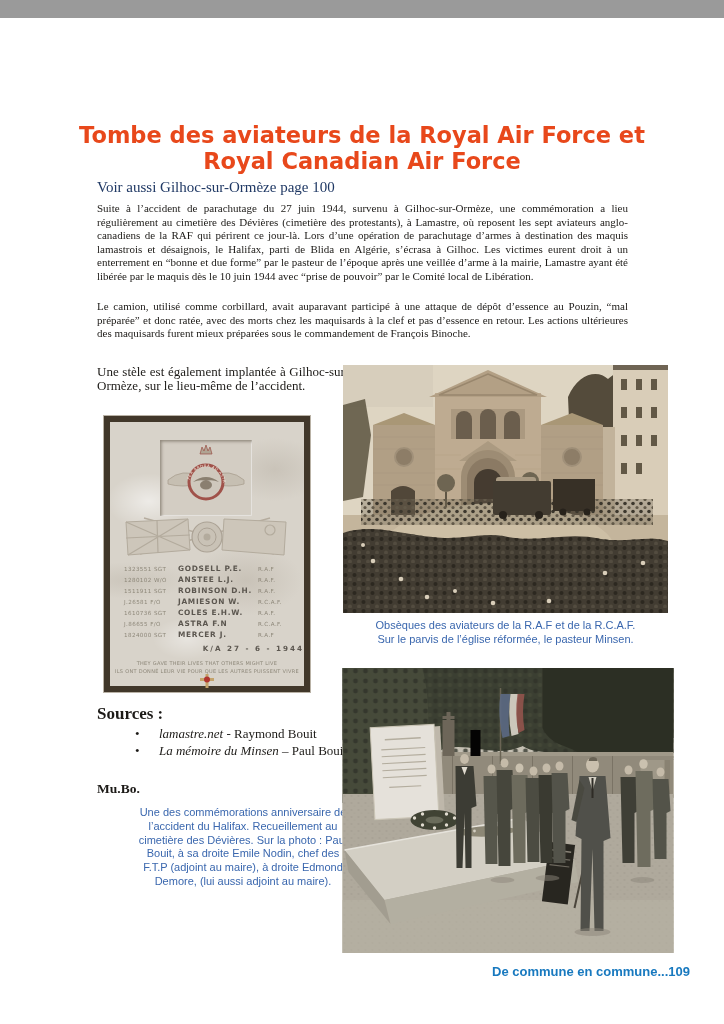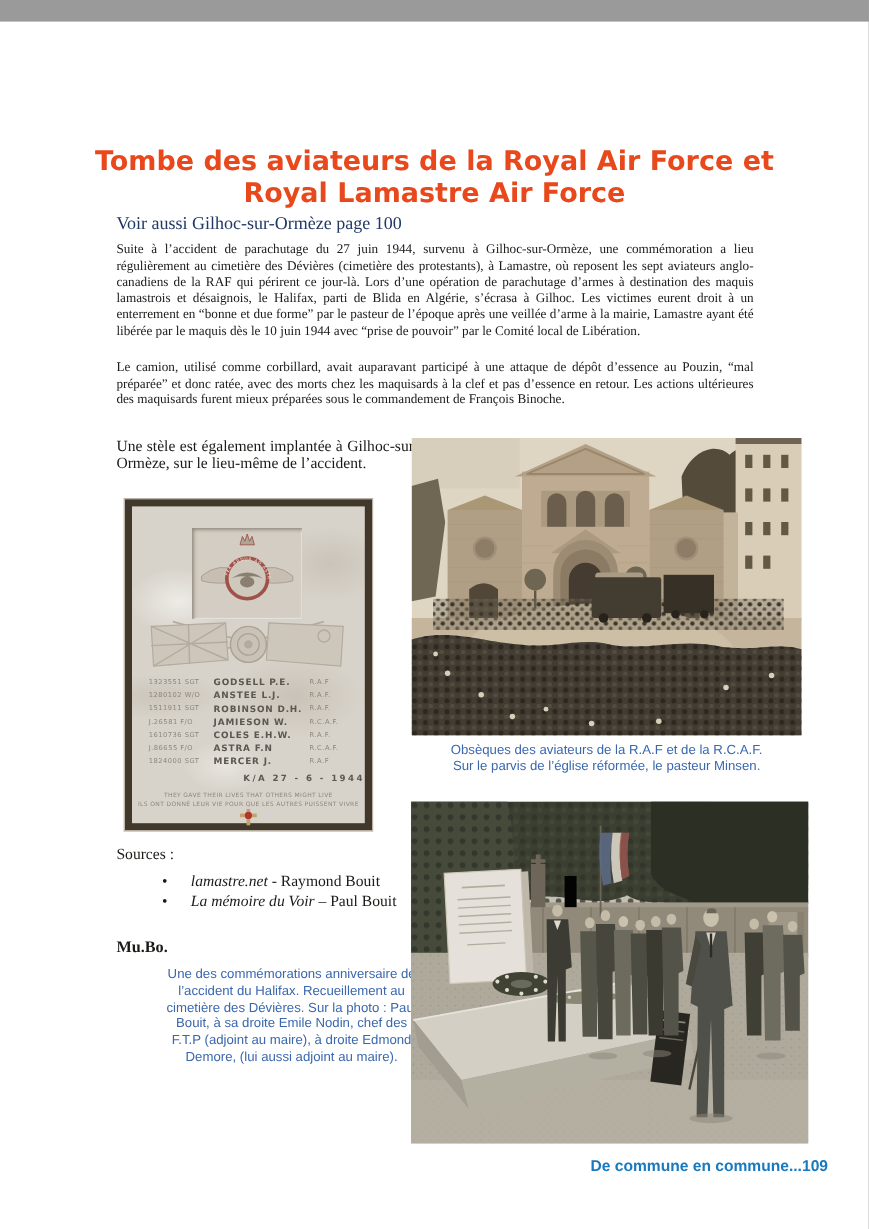--- a/index.html
+++ b/index.html
@@ -45,37 +45,37 @@
   .church-photo{left:343px;top:347px;width:325px;height:248px;}
   .cemetery-photo{left:342px;top:650px;width:332px;height:285px;}
   svg{display:block;}
 
   .caption1{left:343px;top:600px;width:325px;text-align:center;
       font-family:"Liberation Sans",sans-serif;font-size:11px;line-height:14px;color:#3a67ae;}
   .caption1 span{display:block;}
   .caption2{left:138px;top:788px;width:210px;text-align:center;
       font-family:"Liberation Sans",sans-serif;font-size:11px;line-height:13.8px;color:#3a67ae;}
 
-  .sources-heading{left:97px;top:686px;font-size:13px;font-weight:normal;}
+  .sources-heading{left:97px;top:686px;font-size:17px;font-weight:bold;}
   .sources-list{left:135px;top:707px;font-size:13px;line-height:17px;}
   .src-item .bullet{display:inline-block;width:24px;}
   .src-item .ital{font-style:italic;}
   .initials{left:97px;top:763px;font-size:13.5px;font-weight:bold;}
 
   .footer{right:34px;top:946px;font-family:"Liberation Sans",sans-serif;
       font-weight:bold;font-size:13px;color:#1879bf;display:flex;}
 </style>
 </head>
 <body>
 
 <div class="page">
 
   <div class="abs title">
     <span>Tombe des aviateurs de la Royal Air Force et</span><br>
-    <span>Royal Lamastre Air Force</span>
+    <span>Royal Canadian Air Force</span>
   </div>
 
   <div class="abs see-also">Voir aussi Gilhoc-sur-Ormèze page 100</div>
 
   <div class="abs para" style="top:184px;">Suite à l’accident de parachutage du 27 juin 1944, survenu à Gilhoc-sur-Ormèze, une commémoration a lieu régulièrement au cimetière des Dévières (cimetière des protestants), à Lamastre, où reposent les sept aviateurs anglo-canadiens de la RAF qui périrent ce jour-là. Lors d’une opération de parachutage d’armes à destination des maquis lamastrois et désaignois, le Halifax, parti de Blida en Algérie, s’écrasa à Gilhoc. Les victimes eurent droit à un enterrement en “bonne et due forme” par le pasteur de l’époque après une veillée d’arme à la mairie, Lamastre ayant été libérée par le maquis dès le 10 juin 1944 avec “prise de pouvoir” par le Comité local de Libération.</div>
   <div class="abs para" style="top:282px;">Le camion, utilisé comme corbillard, avait auparavant participé à une attaque de dépôt d’essence au Pouzin, “mal préparée” et donc ratée, avec des morts chez les maquisards à la clef et pas d’essence en retour. Les actions ultérieures des maquisards furent mieux préparées sous le commandement de François Binoche.</div>
   <div class="abs para3">Une stèle est également implantée à Gilhoc-sur-Ormèze, sur le lieu-même de l’accident.</div>
 
   <div class="abs stele-photo">
     <div class="badge-panel">
@@ -266,21 +266,21 @@
     <span>Obsèques des aviateurs de la R.A.F et de la R.C.A.F.</span>
     <span>Sur le parvis de l’église réformée, le pasteur Minsen.</span>
   </div>
 
   <div class="abs sources-heading">Sources :</div>
   <div class="abs sources-list">
     <div class="src-item">
       <span class="bullet">•</span><span class="ital">lamastre.net</span><span> - Raymond Bouit</span>
     </div>
     <div class="src-item">
-      <span class="bullet">•</span><span class="ital">La mémoire du Voir</span><span> –  Paul Bouit</span>
+      <span class="bullet">•</span><span class="ital">La mémoire du Minsen</span><span> –  Paul Bouit</span>
     </div>
   </div>
 
   <div class="abs initials">Mu.Bo.</div>
 
   <div class="abs caption2">Une des commémorations anniversaire de l’accident du Halifax. Recueillement au cimetière des Dévières. Sur la photo : Paul Bouit, à sa droite Emile Nodin, chef des F.T.P (adjoint au maire), à droite Edmond Demore, (lui aussi adjoint au maire).</div>
 
   <svg class="abs cemetery-photo" viewBox="0 0 331 285">
     <defs>
       <pattern id="gravel" width="7" height="7" patternUnits="userSpaceOnUse">

